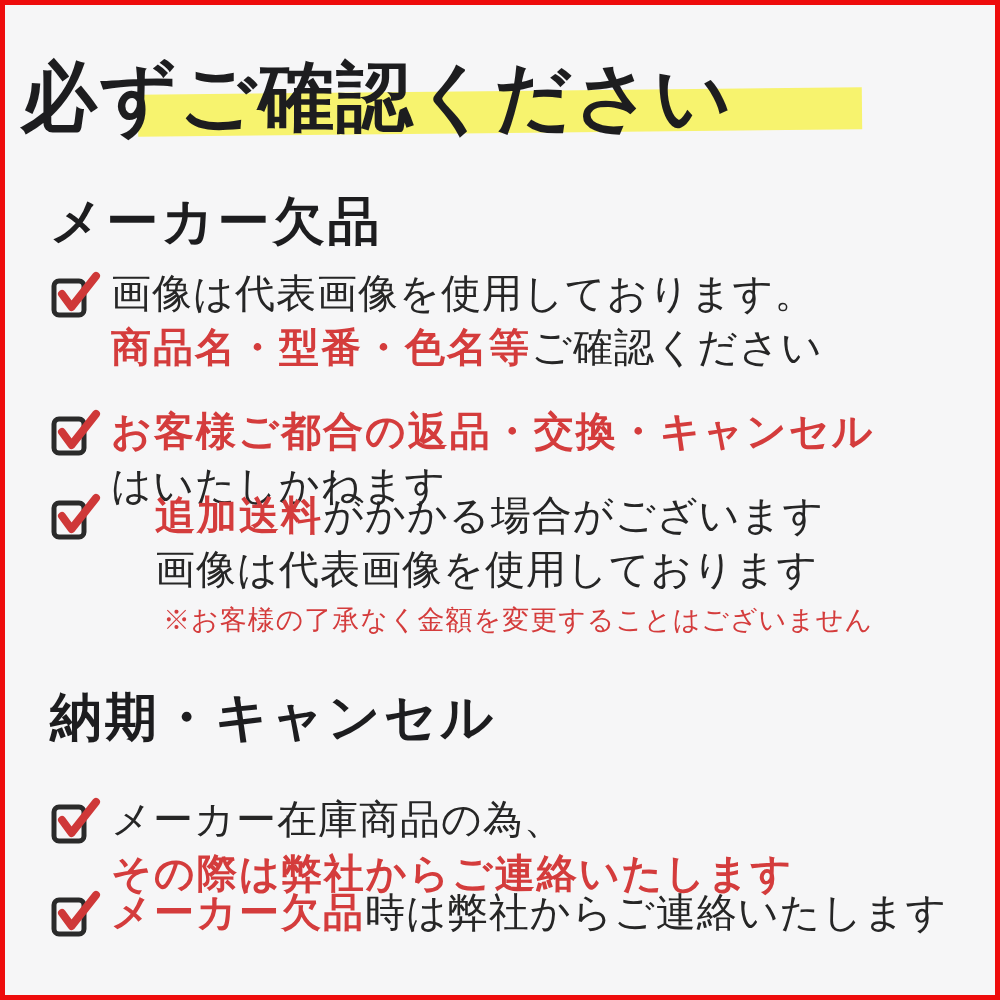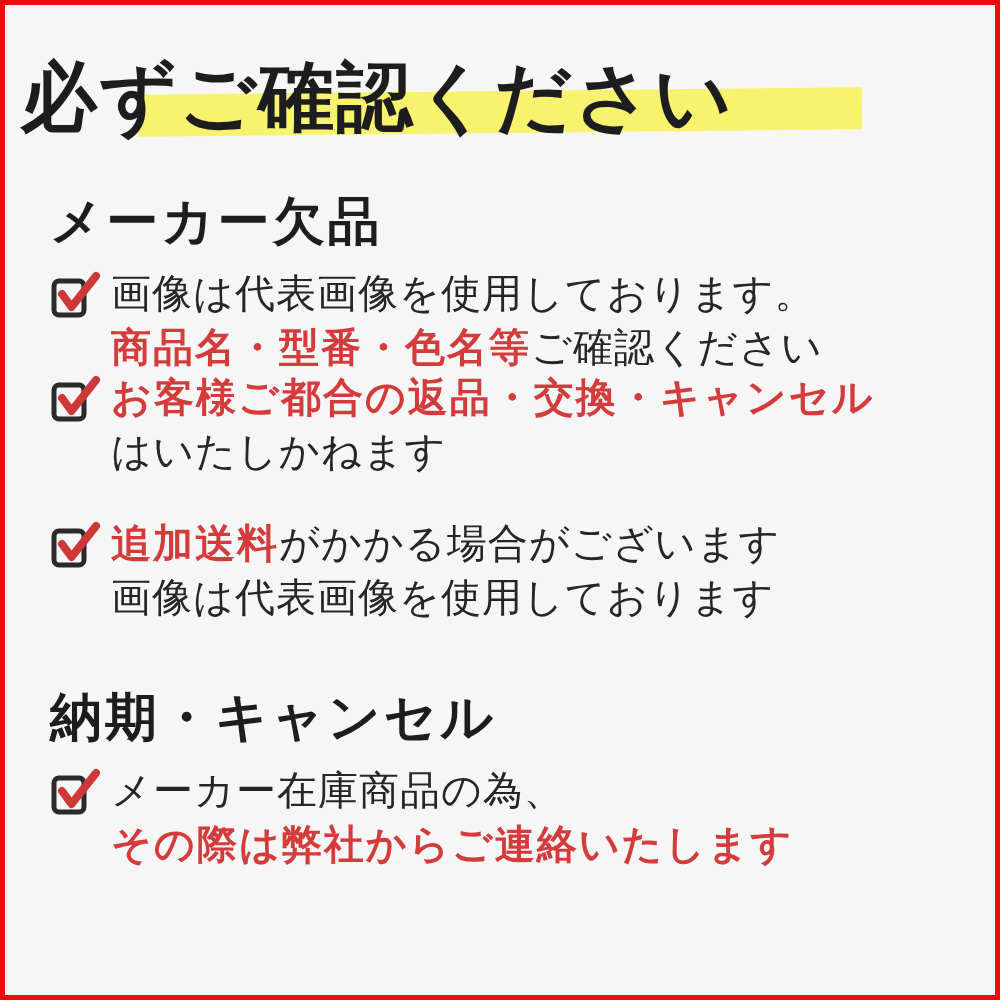--- a/index.html
+++ b/index.html
@@ -37,23 +37,23 @@
   .section-heading{
     position:absolute;left:45px;
     font-size:52px;font-weight:700;letter-spacing:3px;
     color:var(--ink-black);white-space:nowrap;
   }
   #heading-order{top:182px;}
   #heading-stock{top:678px;}
   
   .item{position:absolute;left:46px;display:flex;align-items:flex-start;}
   #item-1{top:262px;}
-  #item-2{top:366px;}
-  #item-3{top:512px;}
-  #item-4{top:759px;}
+  #item-2{top:400px;}
+  #item-3{top:484px;gap:44px;}
+  #item-4{top:788px;}
   #item-5{top:881px;}
   .checkbox{flex:0 0 auto;width:50px;height:50px;margin-top:2px;}
   .item-text{margin-left:10px;}
   .line{
     font-size:40px;line-height:54px;letter-spacing:1px;
     color:var(--body-black);white-space:nowrap;
   }
   .seg-red{color:var(--accent-red);font-weight:700;letter-spacing:2px;margin-top:44px;}
   .seg-black{color:var(--body-black);}
   .line-note{
@@ -97,30 +97,40 @@
   </div>
 
   <div class="item" id="item-3">
     <svg class="checkbox" viewBox="0 0 50 50">
       <rect x="3" y="12" width="30" height="34" rx="5" fill="none" stroke="#2a2a2a" stroke-width="5"></rect>
       <path d="M11 25 L20.5 38 L45 7" fill="none" stroke="var(--check-red)" stroke-width="8" stroke-linecap="round" stroke-linejoin="round"></path>
     </svg>
     <div class="item-text">
       <div class="line"><span class="seg-red">追加送料</span><span class="seg-black">がかかる場合がございます</span></div>
       <div class="line"><span class="seg-black">画像は代表画像を使用しております</span></div>
+      <div class="line-note">※お客様の了承なく金額を変更することはございません</div>
     </div>
   </div>
 
   <div class="section-heading" id="heading-stock">納期・キャンセル</div>
 
   <div class="item" id="item-4">
     <svg class="checkbox" viewBox="0 0 50 50">
       <rect x="3" y="12" width="30" height="34" rx="5" fill="none" stroke="#2a2a2a" stroke-width="5"></rect>
       <path d="M11 25 L20.5 38 L45 7" fill="none" stroke="var(--check-red)" stroke-width="8" stroke-linecap="round" stroke-linejoin="round"></path>
     </svg>
     <div class="item-text">
       <div class="line"><span class="seg-black">メーカー在庫商品の為、</span></div>
       <div class="line"><span class="seg-red">その際は弊社からご連絡いたします</span></div>
     </div>
   </div>
 
+  <div class="item" id="item-5">
+    <svg class="checkbox" viewBox="0 0 50 50">
+      <rect x="3" y="12" width="30" height="34" rx="5" fill="none" stroke="#2a2a2a" stroke-width="5"></rect>
+      <path d="M11 25 L20.5 38 L45 7" fill="none" stroke="var(--check-red)" stroke-width="8" stroke-linecap="round" stroke-linejoin="round"></path>
+    </svg>
+    <div class="item-text">
+      <div class="line"><span class="seg-red">メーカー欠品</span><span class="seg-black">時は弊社からご連絡いたします</span></div>
+    </div>
+  </div>
 
 </div>
 
 </body></html>

